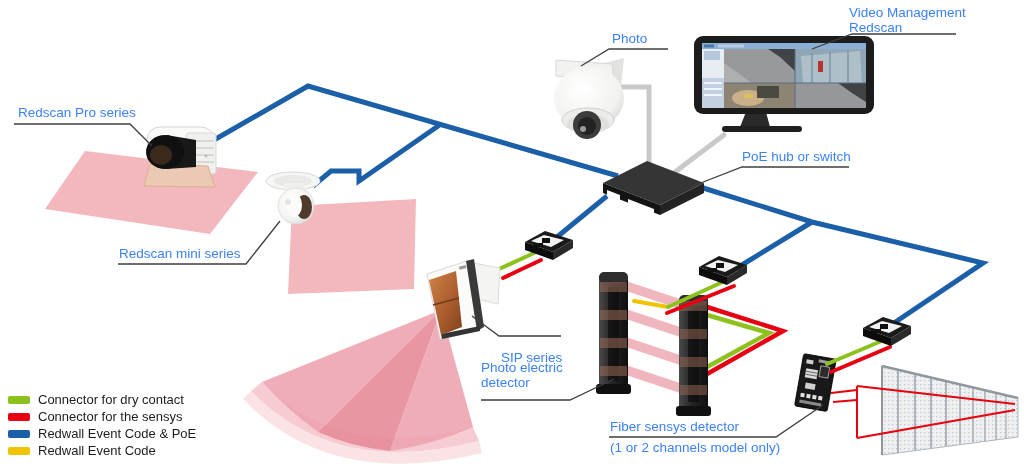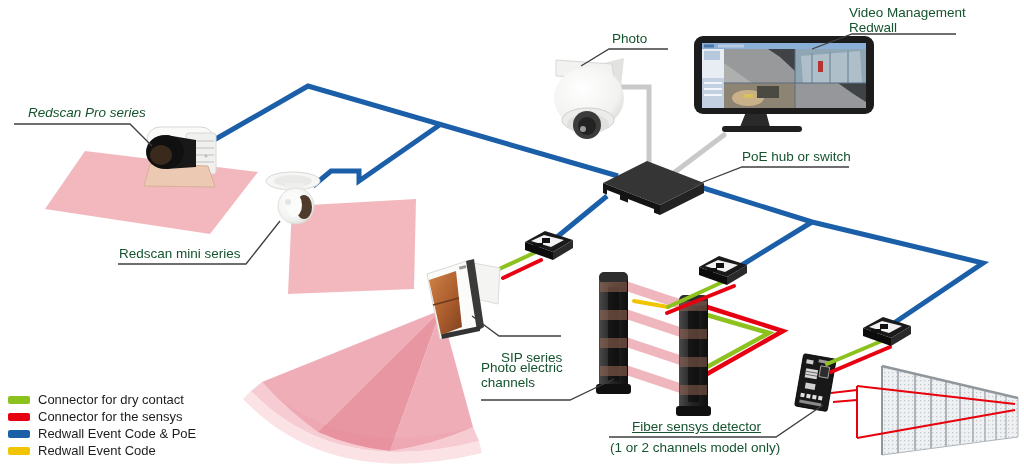--- a/index.html
+++ b/index.html
@@ -1,19 +1,19 @@
 <!DOCTYPE html>
 <html><head>
 <meta charset="utf-8">
 <style>
   html,body{margin:0;padding:0;background:#fff;}
   #screen{position:relative;width:1024px;height:469px;background:#ffffff;overflow:hidden;
           font-family:"Liberation Sans",sans-serif;color:#1d1d1d;}
   #diagram-svg{position:absolute;left:0;top:0;}
-  .label{position:absolute;font-size:13.5px;line-height:15px;white-space:nowrap;color:#14532d;}
+  .label{position:absolute;font-size:13.5px;line-height:15px;white-space:nowrap;color:#3b82f6;}
   .legend{position:absolute;left:8px;top:390px;}
   .legend-row{height:17px;line-height:17px;font-size:13px;white-space:nowrap;}
   .swatch{display:inline-block;width:22px;height:8px;border-radius:2px;margin-right:8px;vertical-align:middle;}
   .legend-text{vertical-align:middle;}
 </style>
 </head>
 <body>
 
 <div id="screen">
 
@@ -249,34 +249,34 @@
     <polyline points="118,264 246,264 280,221"></polyline>
     <polyline points="581,66 609,49 668,49"></polyline>
     <polyline points="812,49 852,34 956,34"></polyline>
     <polyline points="693,186 742,167 849,167"></polyline>
     <polyline points="472,316 499,336 561,336"></polyline>
     <polyline points="614,379 570,400 481,400"></polyline>
     <polyline points="823,405 776,437 609,437"></polyline>
   </g>
 </svg>
 
-<div class="label" style="left:28px;top:105px;font-style:italic;">Redscan Pro series</div>
+<div class="label" style="left:18px;top:105px;">Redscan Pro series</div>
 <div class="label" style="left:119px;top:246px;">Redscan mini series</div>
 <div class="label" style="left:612px;top:31px;">Photo</div>
 <div class="label" style="left:849px;top:5px;">
   <div>Video Management</div>
-  <div>Redwall</div>
+  <div>Redscan</div>
 </div>
 <div class="label" style="left:742px;top:149px;">PoE hub or switch</div>
 <div class="label" style="left:501px;top:318px;margin-top:32px;">SIP series</div>
 <div class="label" style="left:481px;top:360px;">
   <div>Photo electric</div>
-  <div>channels</div>
-</div>
-<div class="label" style="left:632px;top:419px;text-decoration:underline;">Fiber sensys detector</div>
+  <div>detector</div>
+</div>
+<div class="label" style="left:610px;top:419px;">Fiber sensys detector</div>
 <div class="label" style="left:610px;top:440px;">(1 or 2 channels model only)</div>
 
 <div class="legend">
   <div class="legend-row">
     <span class="swatch" style="background-color: rgb(141, 194, 30);"></span><span class="legend-text">Connector for dry contact</span>
   </div>
   <div class="legend-row">
     <span class="swatch" style="background-color: rgb(230, 0, 18);"></span><span class="legend-text">Connector for the sensys</span>
   </div>
   <div class="legend-row">

